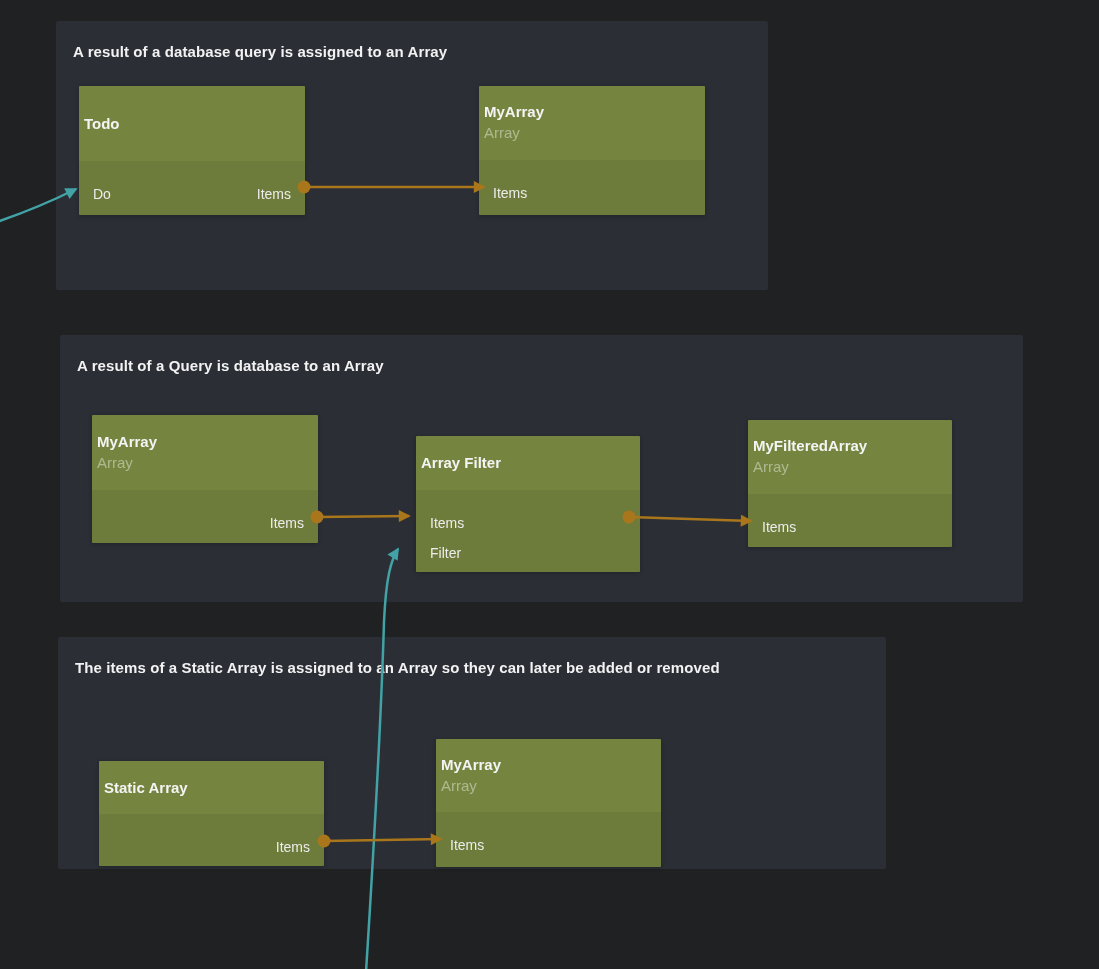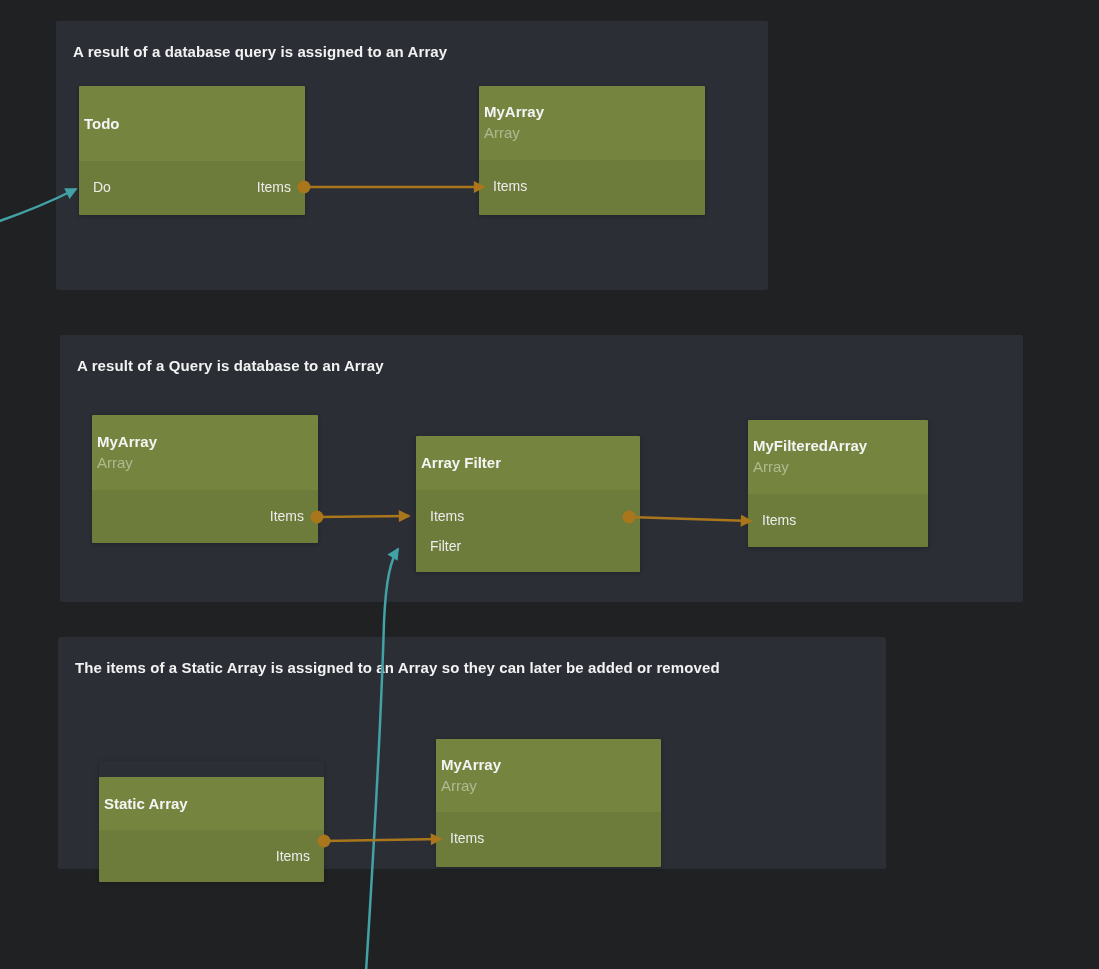--- a/index.html
+++ b/index.html
@@ -59,21 +59,21 @@
     line-height: 22px;
     white-space: nowrap;
   }
   .node-body {
     background: #6d7c3a;
     padding: 11px 14px 0 14px;
   }
   .port-row {
     height: 30px;
     display: flex;
-    align-items: center;
+    align-items: flex-end;
     justify-content: space-between;
   }
   .port-label {
     font-size: 14px;
     color: #ececec;
     white-space: nowrap;
   }
   .port-label.right { margin-left: auto; text-align: right; }
 
   
@@ -141,38 +141,38 @@
     <div class="node-body" style="height:82px;">
       <div class="port-row">
         <span class="port-label">Items</span>
       </div>
       <div class="port-row">
         <span class="port-label">Filter</span>
       </div>
     </div>
   </div>
 
-  <div class="node" style="left:748px; top:420px; width:180px;">
+  <div class="node" style="left:748px; top:420px; width:204px;">
     <div class="node-header" style="height:74px;">
       <div class="node-title">MyFilteredArray</div>
       <div class="node-subtitle">Array</div>
     </div>
     <div class="node-body" style="height:53px;">
       <div class="port-row">
         <span class="port-label">Items</span>
       </div>
     </div>
   </div>
 
   <div class="group-panel" style="left:58px; top:637px; width:828px; height:232px;">
     <div class="group-title">The items of a Static Array is assigned to an Array so they can later be added or removed</div>
   </div>
 
   <div class="node" style="left:99px; top:761px; width:225px;">
-    <div class="node-header" style="height:53px;margin-top:16px;">
+    <div class="node-header" style="height:53px;">
       <div class="node-title">Static Array</div>
     </div>
     <div class="node-body" style="height:52px;">
       <div class="port-row">
         <span class="port-label right">Items</span>
       </div>
     </div>
   </div>
 
   <div class="node" style="left:436px; top:739px; width:225px;">

